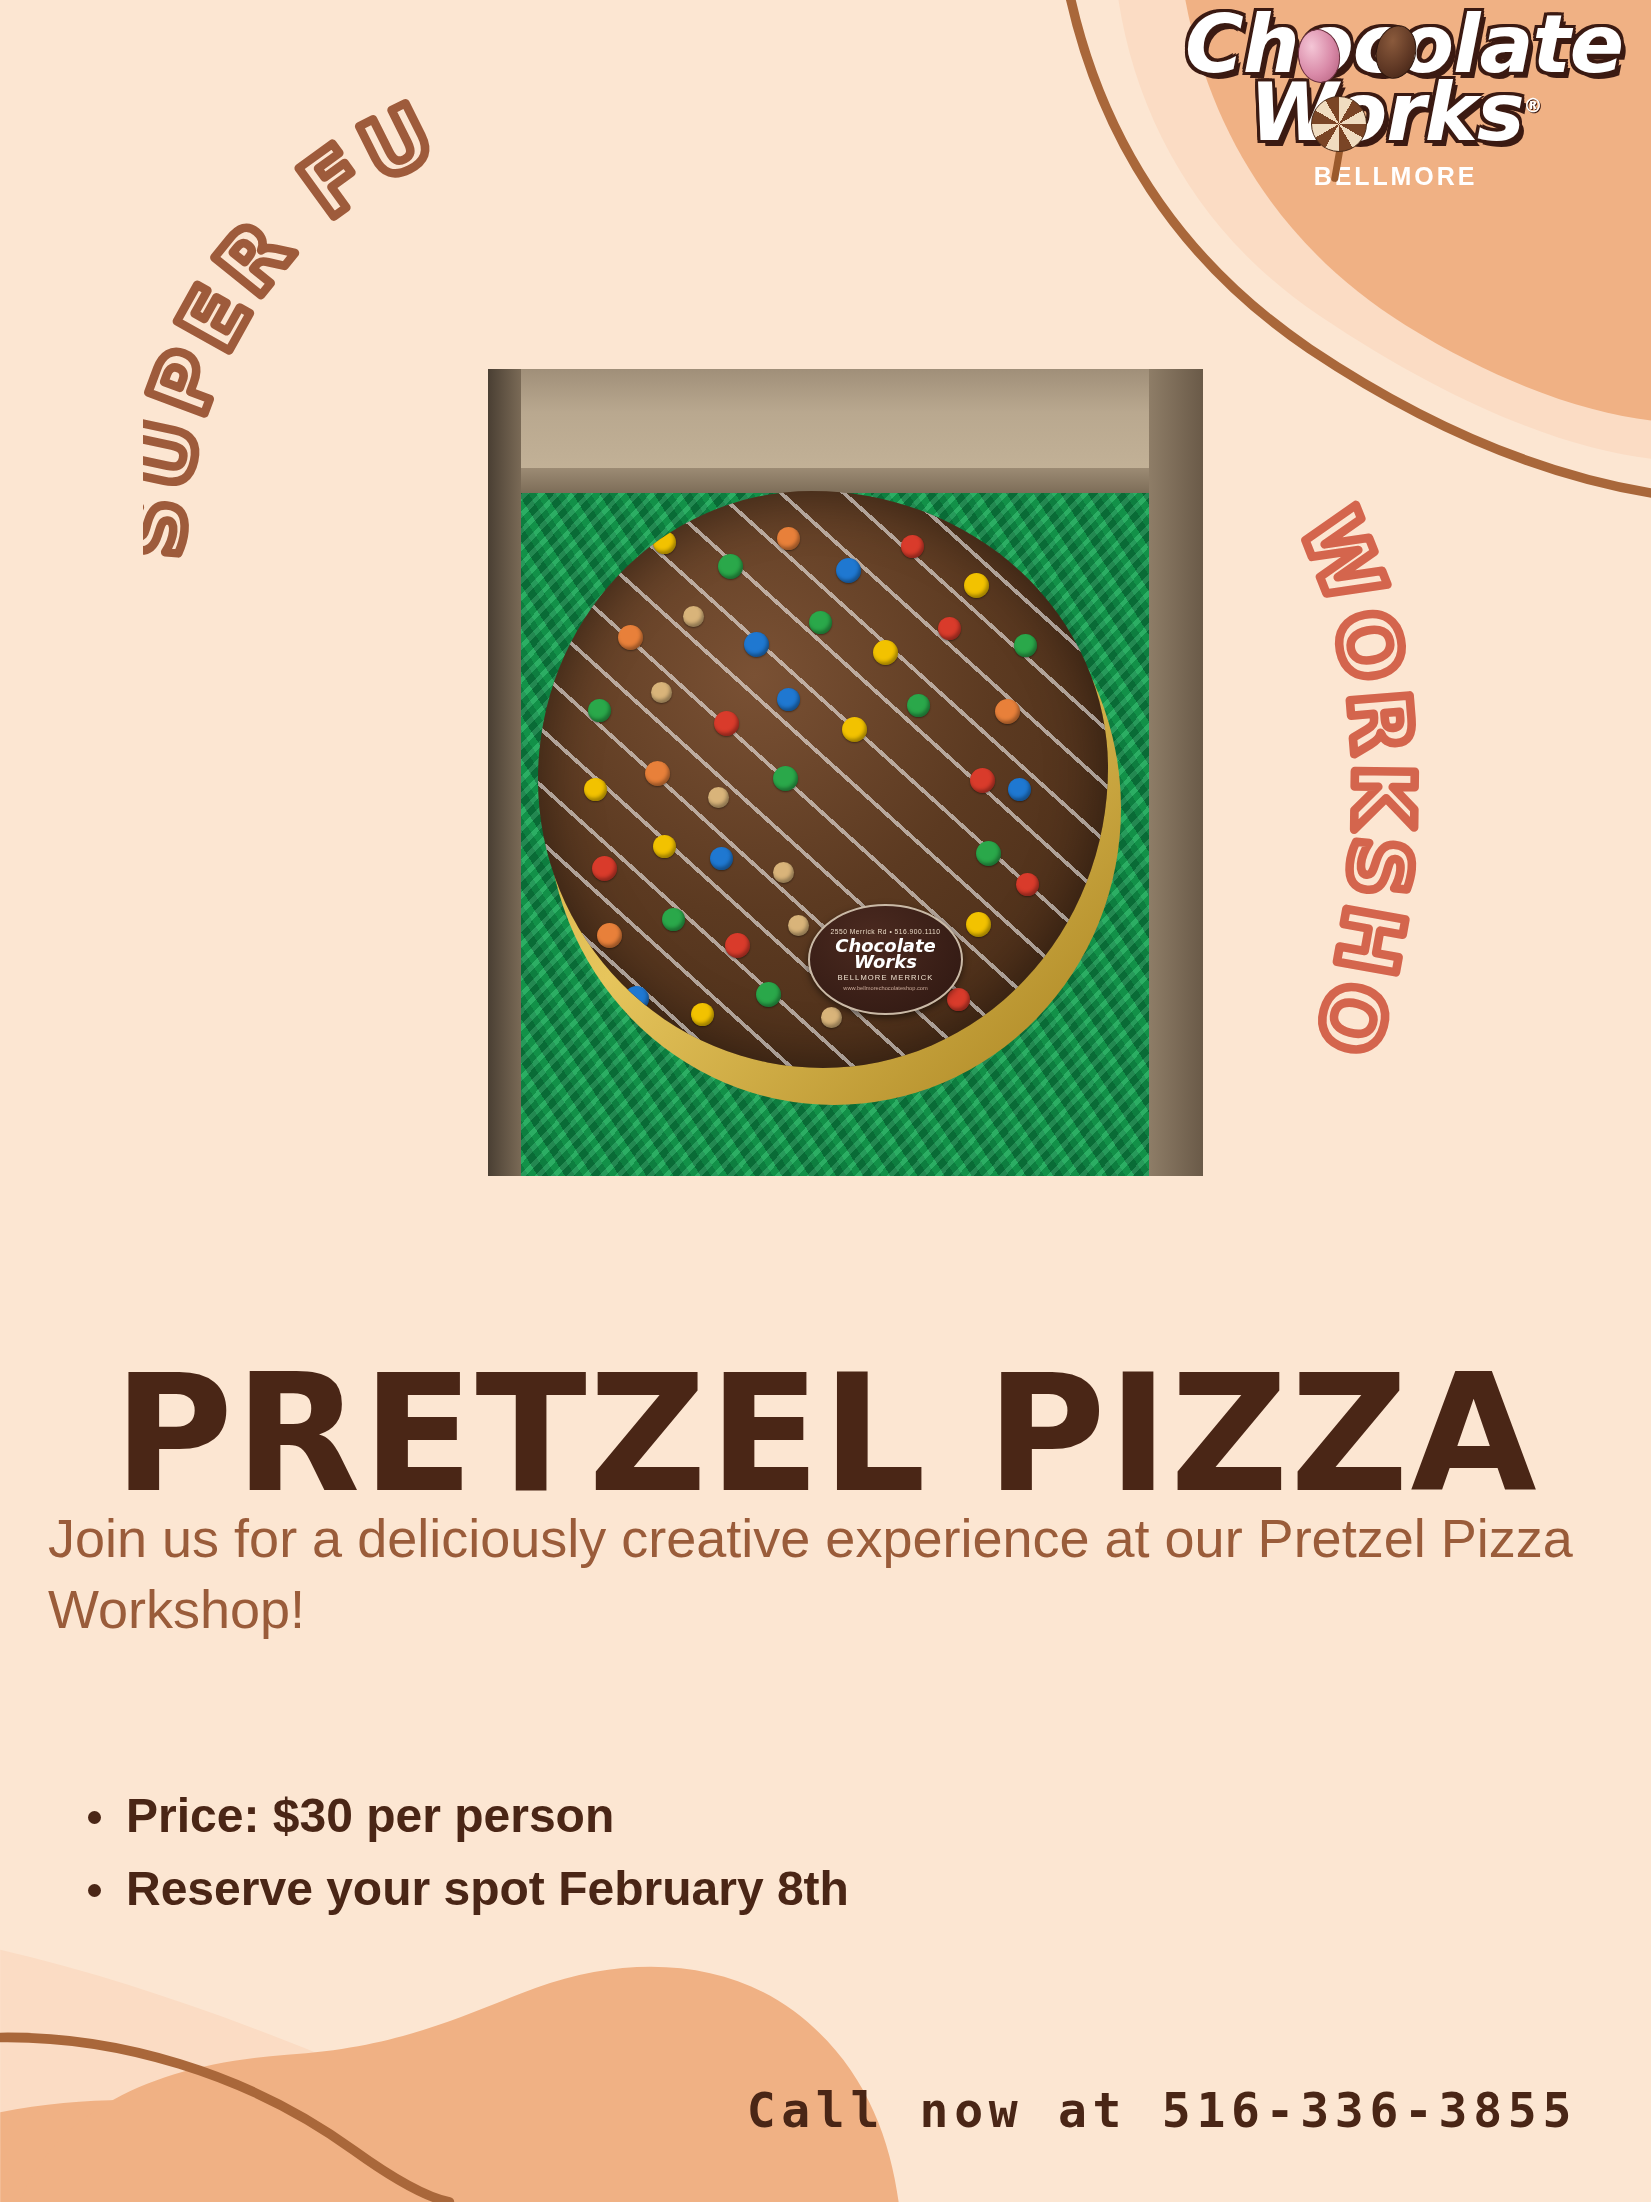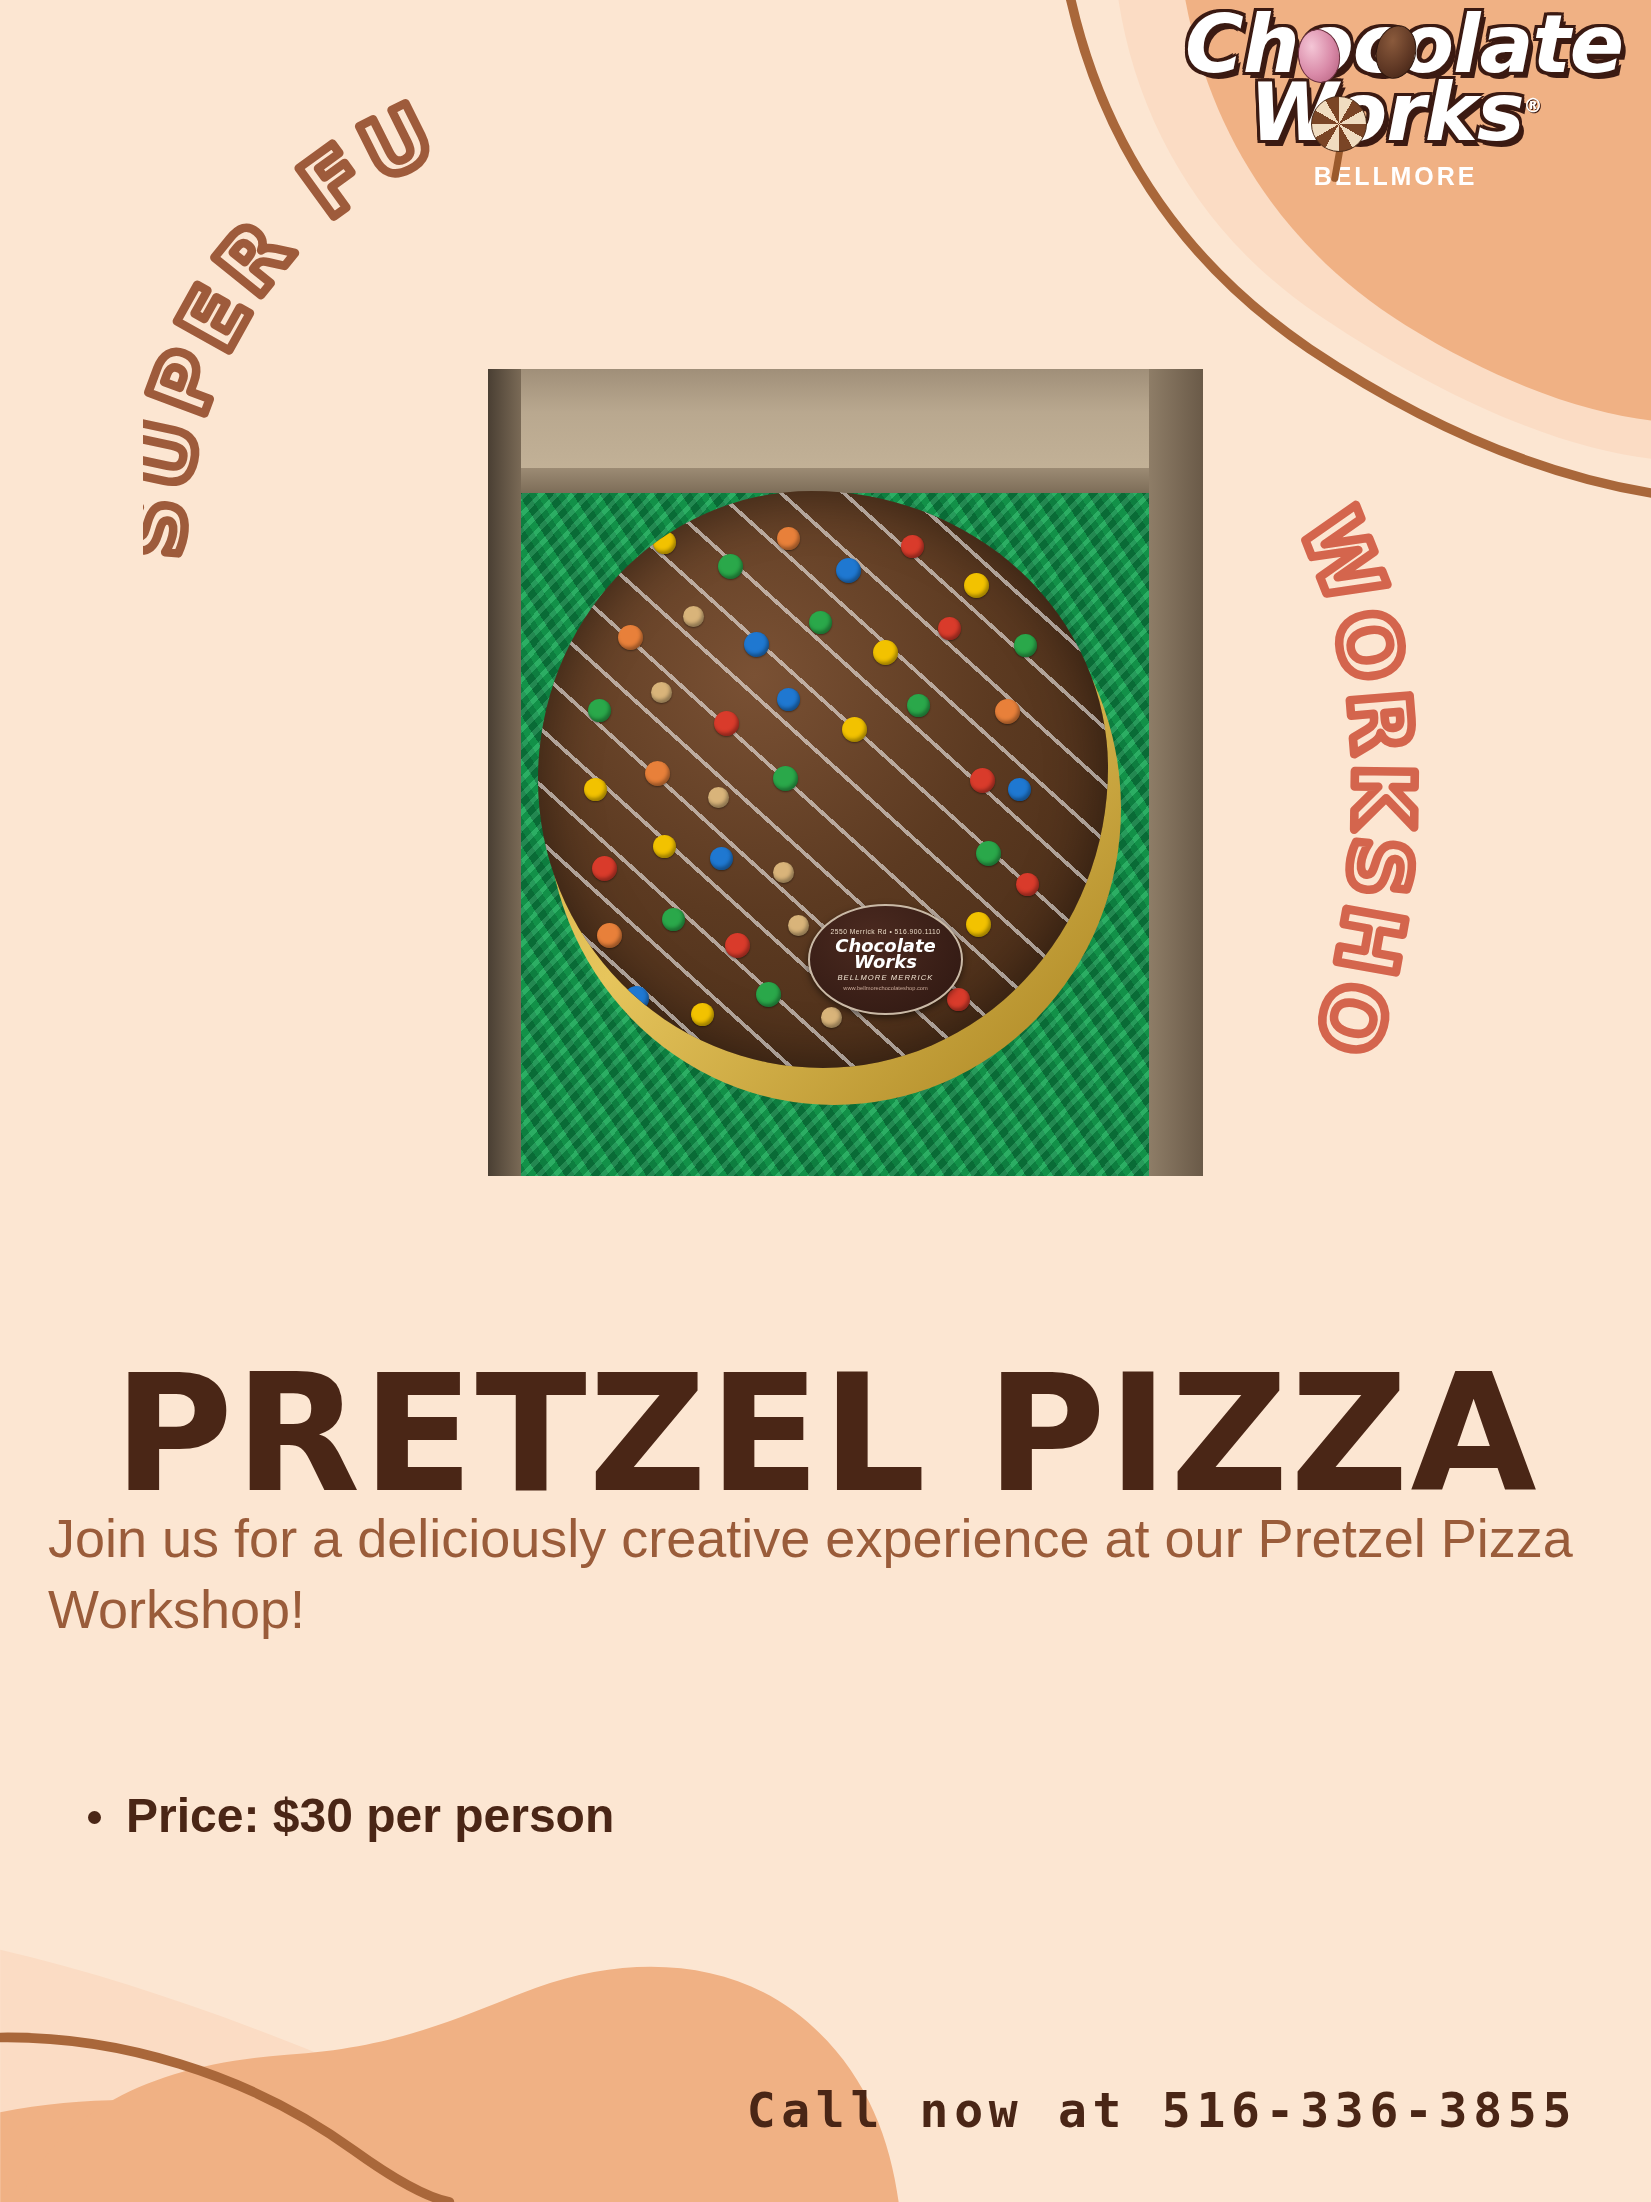--- a/index.html
+++ b/index.html
@@ -238,21 +238,20 @@
     font-style: italic;
     font-size: 18px;
     line-height: 1;
     margin-top: -1.9px;
   }
   .sticker-sub {
     font-size: 7.6px;
     letter-spacing: 1.1px;
     margin-top: 2px;
     color: #f0e2d0;
-    font-style: italic;
   }
   .sticker-url {
     font-size: 5.7px;
     color: #c8a898;
     margin-top: 2.9px;
   }
 
   
   .main-title {
     position: absolute;
@@ -450,18 +449,19 @@
       </div>
     </div>
   </div>
 
   <h1 class="main-title">PRETZEL PIZZA</h1>
 
   <p class="intro">Join us for a deliciously creative experience at our Pretzel Pizza Workshop!</p>
 
   <ul class="details-list">
     <li>Price: $30 per person</li>
+    <li>Reserve your spot February 8th</li>
   </ul>
 
   <div class="cta">Call now at 516-336-3855</div>
 
 </div>
 
 
 </body></html>

